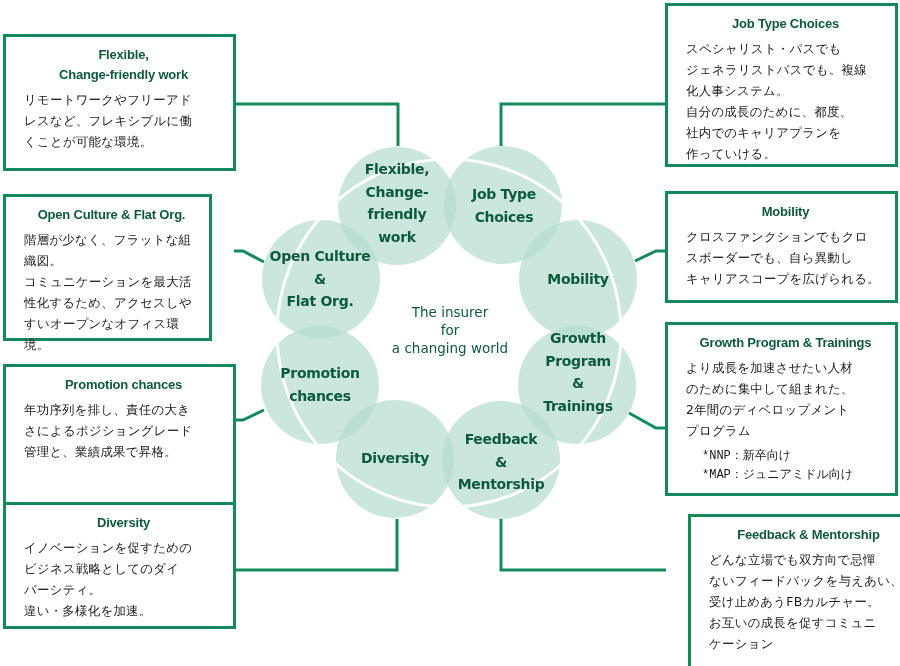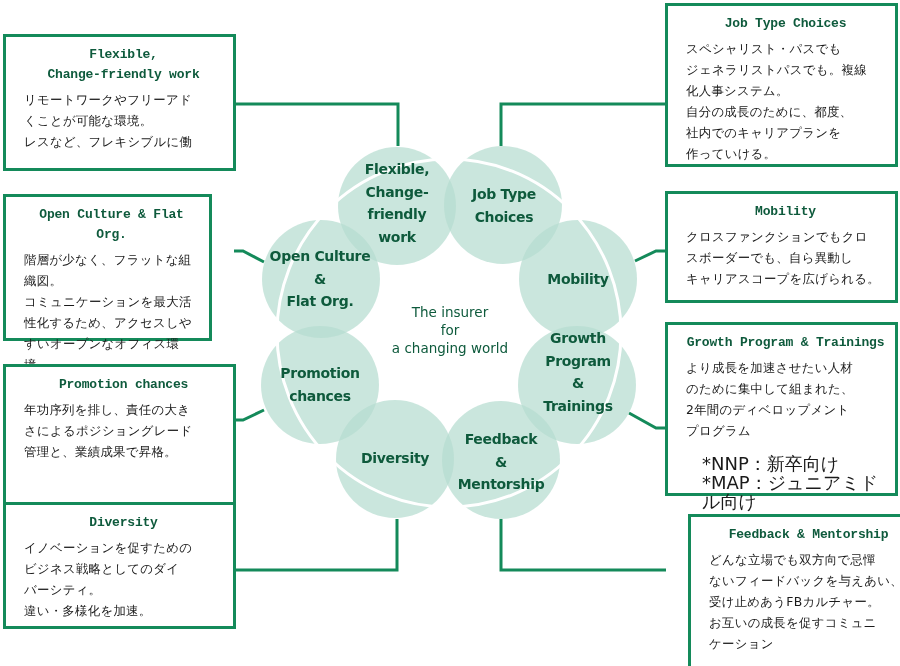--- a/index.html
+++ b/index.html
@@ -1,24 +1,24 @@
 <!DOCTYPE html>
 <html><head>
 <meta charset="utf-8">
 <style>
   html, body { margin:0; padding:0; background:#ffffff; }
   body { width:900px; height:666px; position:relative; overflow:hidden;
          font-family:"DejaVu Sans", sans-serif; }
   #diagram { position:absolute; left:0; top:0; width:900px; height:666px; }
   .box { position:absolute; box-sizing:border-box; border:3px solid #148a5a; background:#fff;
          padding:8px 10px 6px 18px; }
-  .box-title { font-family:Liberation Mono, monospace; font-weight:bold; color:#0e5a3c;
+  .box-title { font-family:Liberation Sans, sans-serif; font-weight:bold; color:#0e5a3c;
                font-size:13px; text-align:center; line-height:20px; margin-bottom:4px; letter-spacing:-0.2px; }
   .box-body { font-size:12.4px; color:#1a1a1a; line-height:21px; letter-spacing:0.3px; }
-  .box-note { font-size:18px; color:#1a1a1a; line-height:19px; padding-left:16px; margin-top:13px; }
+  .box-note { font-size:12px; color:#1a1a1a; line-height:19px; padding-left:16px; margin-top:6px;font-family:Liberation Mono, monospace; }
   .circle-label { position:absolute; transform:translate(-50%,-50%); text-align:center;
                   font-family:"DejaVu Sans", sans-serif; font-weight:bold; color:#0e5a3c;
                   font-size:14px; line-height:22.5px; white-space:nowrap; letter-spacing:-0.3px; }
   .center-text { position:absolute; left:450px; top:330px; transform:translate(-50%,-50%);
                  text-align:center; color:#0e5a3c; font-size:13.5px; line-height:18px; white-space:nowrap; }
 </style>
 </head>
 <body>
 
 <svg id="diagram" width="900" height="666" viewBox="0 0 900 666">
@@ -99,22 +99,22 @@
   <div>a changing world</div>
 </div>
 
 <div class="box" style="left:3px; top:34px; width:233px; height:137px;">
   <div class="box-title">
     <div>Flexible,</div>
     <div>Change-friendly work</div>
   </div>
   <div class="box-body">
     <div>リモートワークやフリーアド</div>
+    <div>レスなど、フレキシブルに働</div>
     <div>くことが可能な環境。</div>
-    <div>レスなど、フレキシブルに働</div>
   </div>
 </div>
 
 <div class="box" style="left:3px; top:194px; width:209px; height:147px;">
   <div class="box-title">
     <div>Open Culture &amp; Flat Org.</div>
   </div>
   <div class="box-body">
     <div>階層が少なく、フラットな組</div>
     <div>織図。</div>

